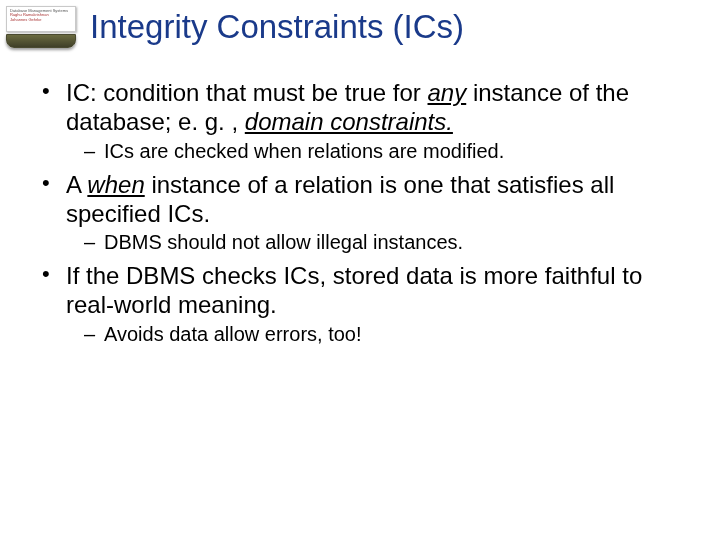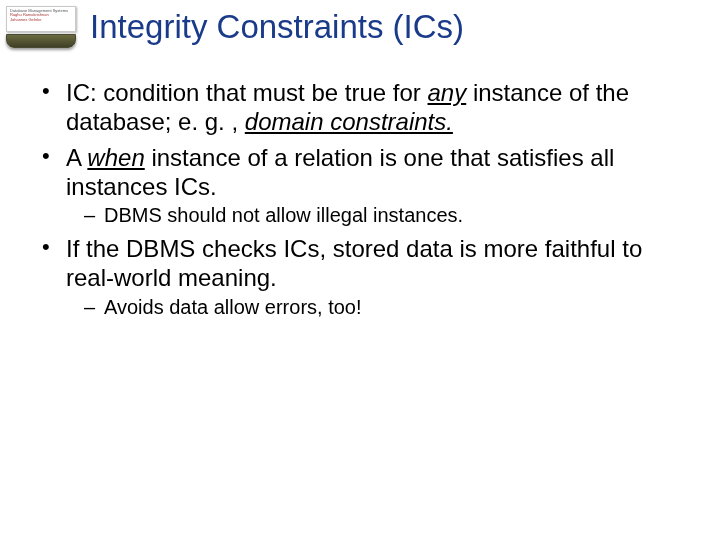--- a/index.html
+++ b/index.html
@@ -114,25 +114,26 @@
   </div>
 
   <div class="title">Integrity Constraints (ICs)</div>
 
   <div class="body">
 
     <div class="group">
       <div class="b1">
         <span>IC: condition that must be true for </span><span class="ital">any</span><span> instance of the database; e. g. , </span><span class="ital uline">domain constraints.</span>
       </div>
+      <div class="b2">ICs are checked when relations are modified.</div>
     </div>
 
     <div class="group">
       <div class="b1">
-        <span>A </span><span class="ital">when</span><span> instance of a relation is one that satisfies all instances ICs.</span>
+        <span>A </span><span class="ital">when</span><span> instance of a relation is one that satisfies all specified ICs.</span>
       </div>
       <div class="b2">DBMS should not allow illegal instances.</div>
     </div>
 
     <div class="group">
       <div class="b1">
         <span>If the DBMS checks ICs, stored data is more faithful to real-world meaning.</span>
       </div>
       <div class="b2">Avoids data allow errors, too!</div>
     </div>

